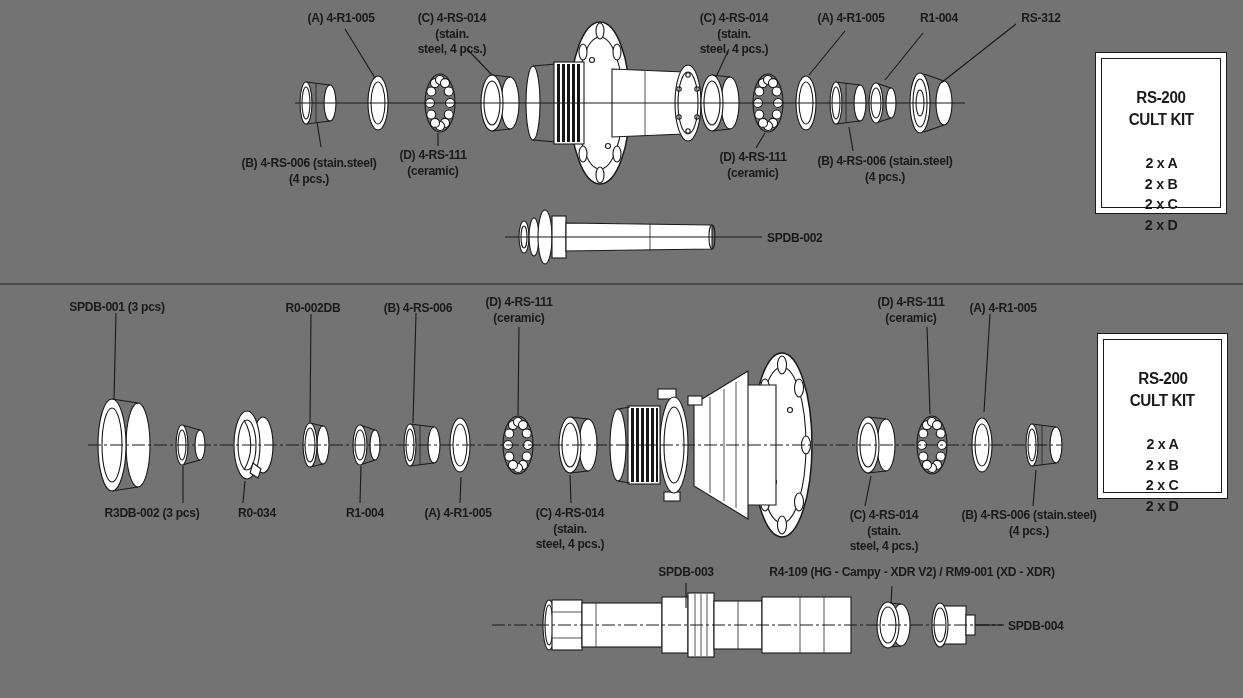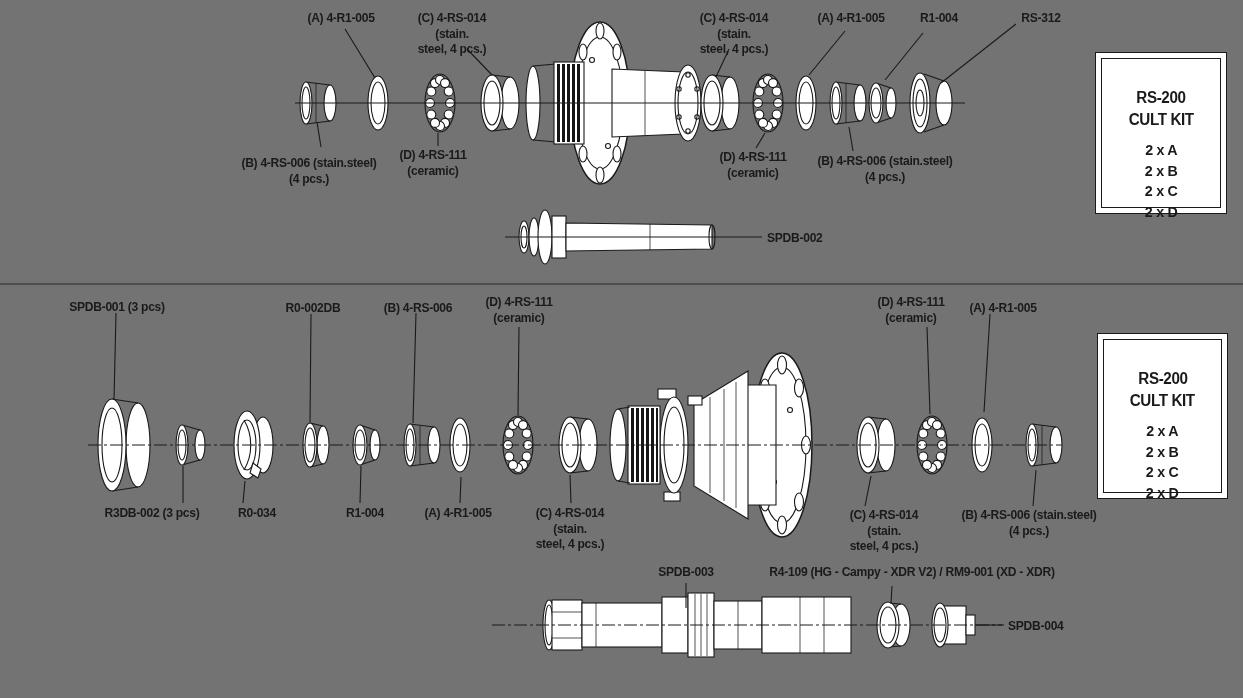--- a/index.html
+++ b/index.html
@@ -13,21 +13,21 @@
   .axis{stroke:#1a1a1a;stroke-width:1;fill:none}
   .axisd{stroke:#1a1a1a;stroke-width:1;fill:none;stroke-dasharray:13 3 3 3}
   .lbl{position:absolute;font:700 13px/15.5px "Liberation Sans",sans-serif;
        letter-spacing:-.3px;text-align:center;white-space:pre-line;color:#1a1a1a;
        transform:scaleX(.93);transform-origin:50% 0}
   .lbl.left{text-align:left;transform-origin:0 0}
   .kitbox{position:absolute;border:1.6px solid #1a1a1a;background:#fff;padding:5px;box-sizing:border-box}
   .kitbox-inner{border:1.4px solid #1a1a1a;width:100%;height:100%;box-sizing:border-box;
        display:flex;flex-direction:column;align-items:center;padding-top:28px}
   .kit-title{font:700 16px/22px "Liberation Sans",sans-serif;letter-spacing:-.4px;transform:scaleX(.95)}
-  .kit-items{margin-top:9px;text-align:center}
+  .kit-items{margin-top:22px;text-align:right}
   .kit-items div{font:700 15px/20.5px "Liberation Sans",sans-serif;letter-spacing:-.3px;transform:scaleX(.95)}
 </style>
 </head>
 <body>
 
 <div class="page">
 
   <svg class="diagram" width="1243" height="698" viewBox="0 0 1243 698" xmlns="http://www.w3.org/2000/svg">
     <defs>
       <g id="oring">

